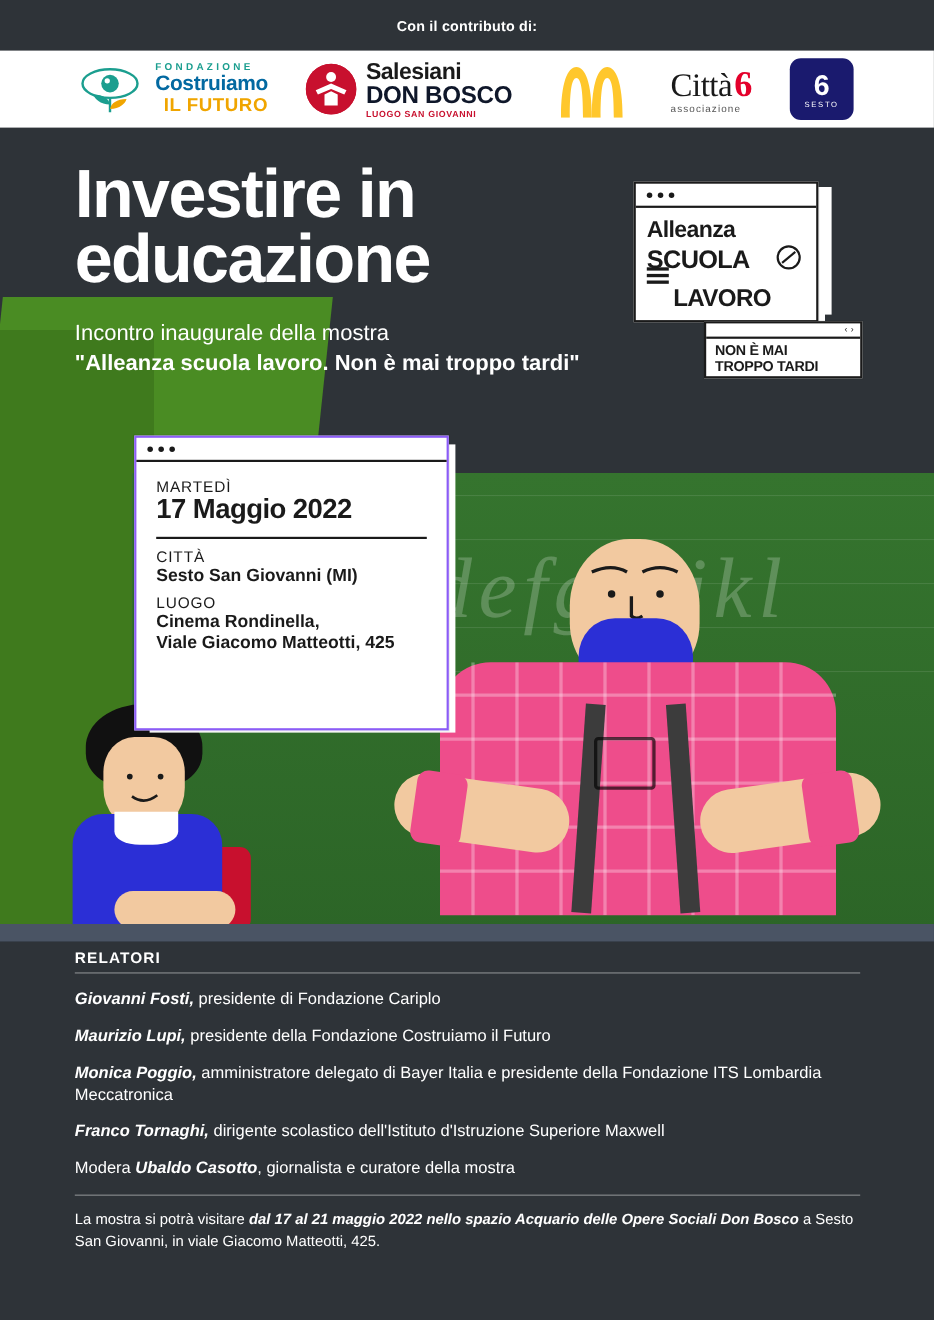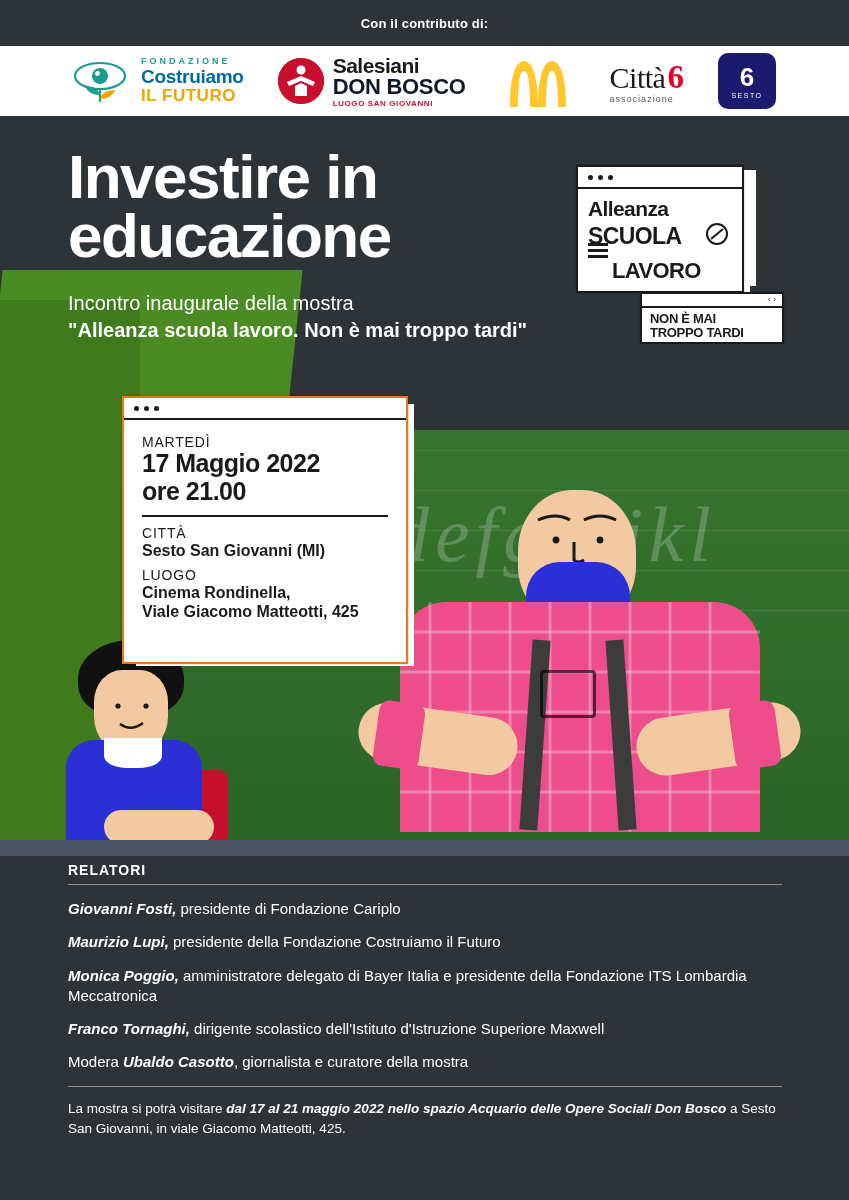--- a/index.html
+++ b/index.html
@@ -27,21 +27,21 @@
     padding: 0 40px;
   }
   .logo { display: flex; align-items: center; }
 
   
   .logo-fcf { gap: 8px; }
   .fcf-mark { width: 60px; height: 44px; position: relative; }
   .fcf-text { line-height: 1.05; }
   .fcf-l1 { font-size: 9px; letter-spacing: 3px; color: #1b9e8f; font-weight: bold; }
   .fcf-l2 { font-size: 19px; font-weight: bold; color: #0369a1; letter-spacing: -.3px; }
-  .fcf-l3 { font-size: 17px; font-weight: bold; color: #f0a500; letter-spacing: .5px; }
+  .fcf-l3 { font-size: 17px; font-weight: bold; color: #f0a500; letter-spacing: .5px; text-align: right; }
 
   
   .logo-sdb { gap: 9px; }
   .sdb-mark {
     width: 46px; height: 46px; border-radius: 50%; background: #c8102e;
     position: relative;
   }
   .sdb-text { line-height: 1.0; }
   .sdb-l1 { font-size: 21px; font-weight: bold; color: #1a1a1a; letter-spacing: -.5px; }
   .sdb-l2 { font-size: 22px; font-weight: bold; color: #0f172a; letter-spacing: -.3px; }
@@ -206,21 +206,21 @@
     border: 2px solid #1a1a1a; border-radius: 50%;
   }
   .troppo { left: 640px; top: 292px; width: 144px; height: 52px; border: 2px solid #1a1a1a; }
   .troppo-bar { height: 14px; border-bottom: 2px solid #1a1a1a; display:flex; align-items:center; justify-content:flex-end; padding-right:6px; gap:3px; }
   .troppo-chev { font-size: 8px; color:#1a1a1a; line-height: 1; }
   .troppo-body { padding: 4px 8px; }
   .troppo-l { font-size: 13px; font-weight: bold; color: #1a1a1a; line-height: 1.1; letter-spacing: -.3px; }
 
   
   .det-back { position: absolute; left: 136px; top: 404px; width: 278px; height: 262px; background: #fff; }
-  .det { left: 122px; top: 396px; width: 286px; height: 268px; border: 2px solid #f97316; }
+  .det { left: 122px; top: 396px; width: 286px; height: 268px; border: 2px solid #8b5cf6; }
   .det-body { padding: 14px 18px 10px 18px; }
   .lbl { font-size: 14px; color: #1a1a1a; letter-spacing: .8px; }
   .big { font-size: 25px; font-weight: bold; color: #1a1a1a; letter-spacing: -.5px; line-height: 1.1; }
   .hr { height: 2px; background: #1a1a1a; margin: 10px 0 8px 0; }
   .val { font-size: 16px; font-weight: bold; color: #1a1a1a; line-height: 1.2; }
   .gap { height: 7px; }
 
   
   .speakers { position: absolute; left: 68px; top: 862px; width: 714px; }
   .rel-head { font-size: 14px; font-weight: bold; color: #ffffff; letter-spacing: 1px; }
@@ -423,21 +423,20 @@
   <div class="det-back"></div>
   <div class="win det">
     <div class="win-bar">
       <span class="dot"></span>
       <span class="dot"></span>
       <span class="dot"></span>
     </div>
     <div class="det-body">
       <div class="lbl">MARTEDÌ</div>
       <div class="big">17 Maggio 2022</div>
-      <div class="big">ore 21.00</div>
       <div class="hr"></div>
       <div class="lbl">CITTÀ</div>
       <div class="val">Sesto San Giovanni (MI)</div>
       <div class="gap"></div>
       <div class="lbl">LUOGO</div>
       <div class="val">Cinema Rondinella,</div>
       <div class="val">Viale Giacomo Matteotti, 425</div>
     </div>
   </div>
 

